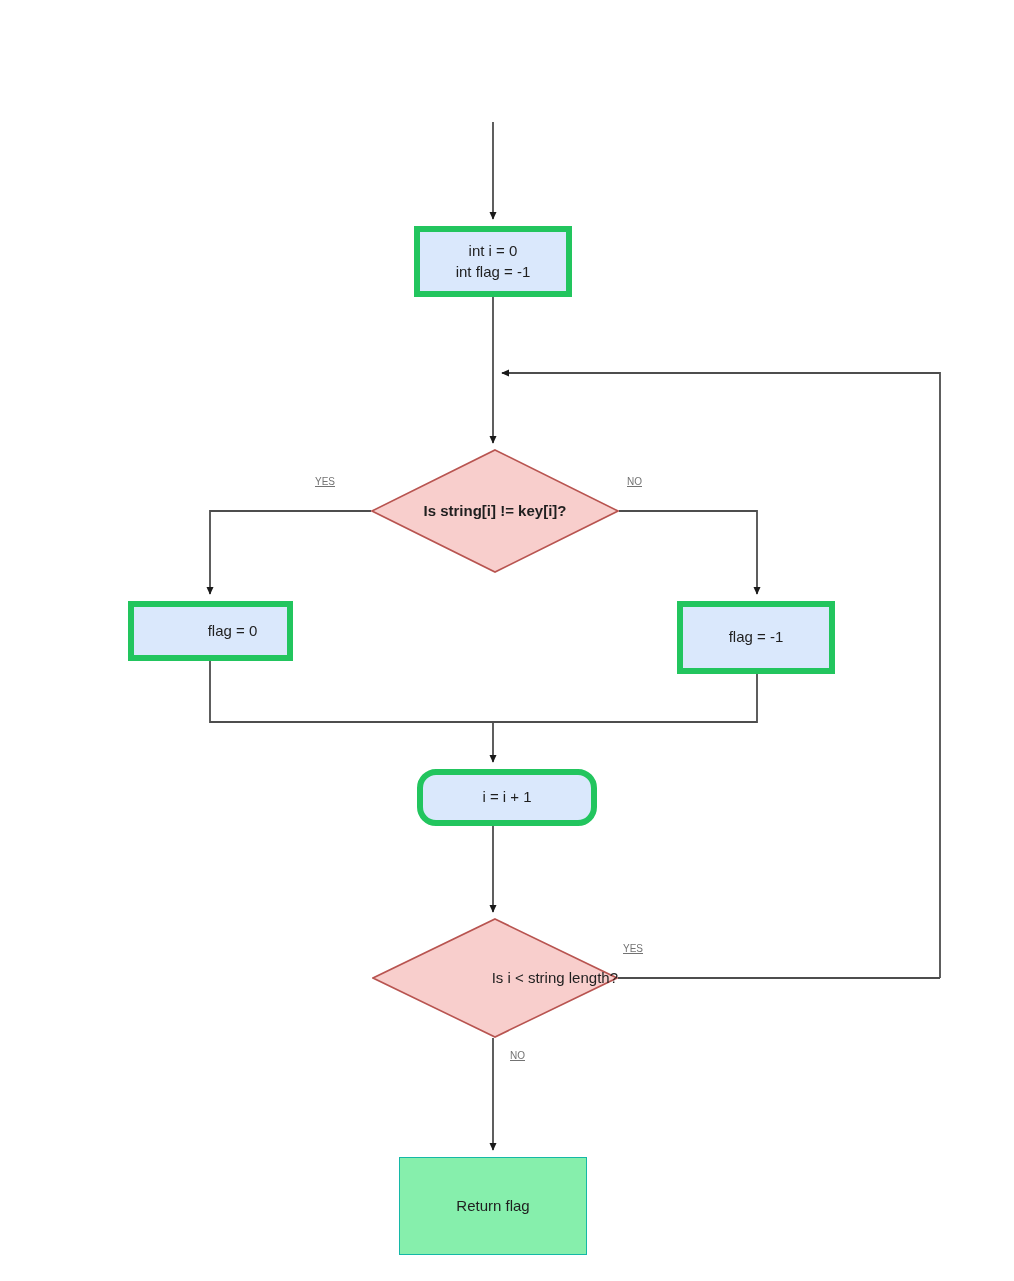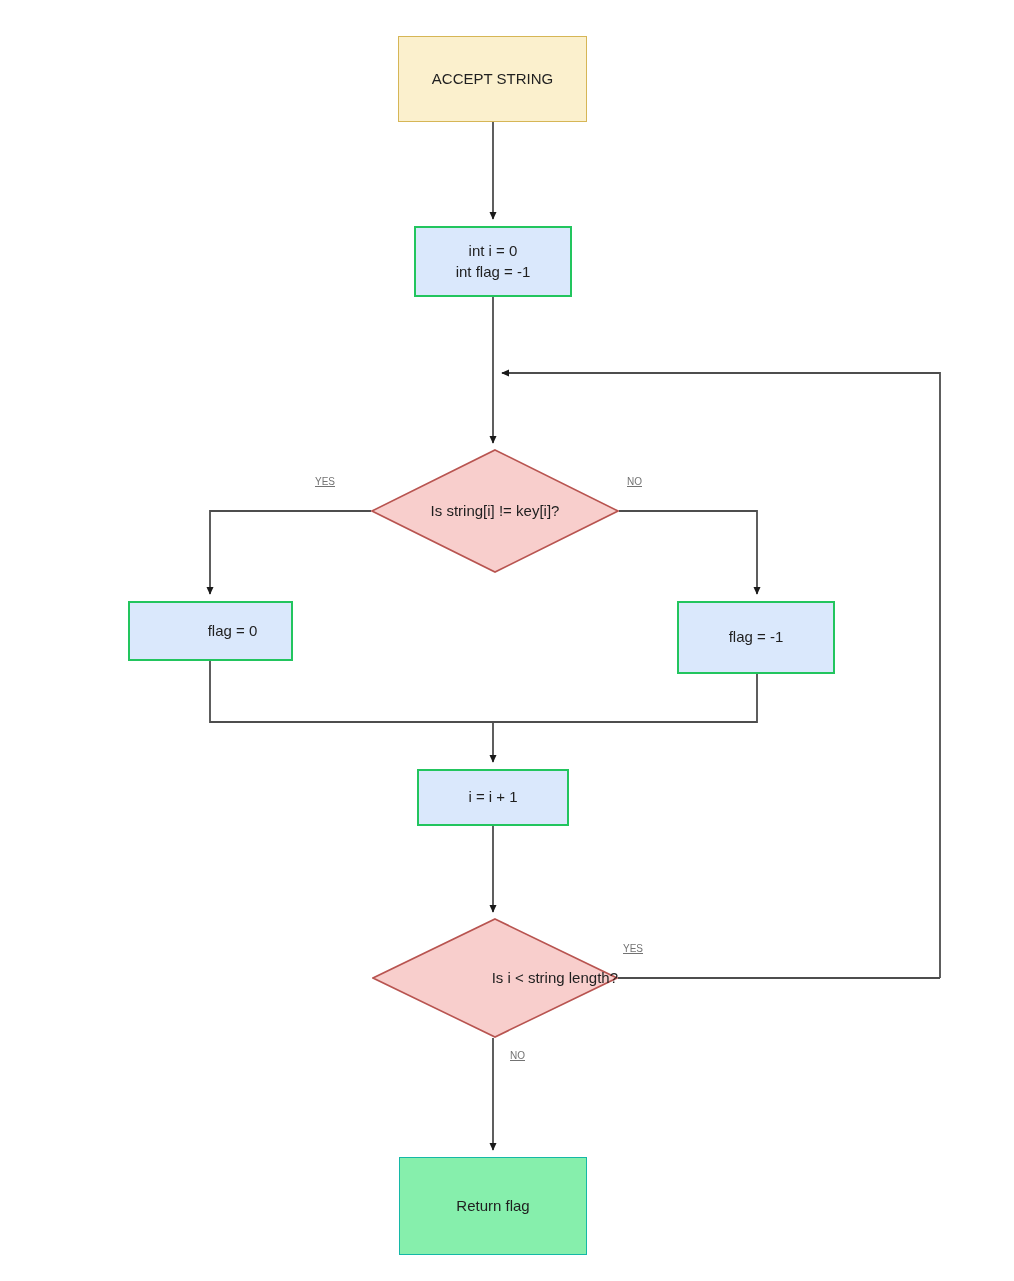--- a/index.html
+++ b/index.html
@@ -40,21 +40,21 @@
     white-space: pre-line;
     z-index: 2;
   }
   .node-start {
     background: #fbf0cd;
     border: 1px solid #d6b656;
     color: #1f1f1f;
   }
   .node-process {
     background: #dae8fc;
-    border: 2px solid #22c55e;
+    border: 6px solid #22c55e;
     color: #1f1f1f;
   }
   .node-end {
     background: #86efac;
     border: 1px solid #14b8a6;
     color: #1f1f1f;
   }
   .node-decision {
     background: transparent;
     border: none;
@@ -112,45 +112,42 @@
       <path d="M493,722 L493,762" marker-end="url(#arrow)"></path>
 
       <path d="M493,826 L493,912" marker-end="url(#arrow)"></path>
 
       <path d="M618,978 L940,978"></path>
 
       <path d="M493,1038 L493,1150" marker-end="url(#arrow)"></path>
     </g>
   </svg>
 
-  <div class="node node-start" style="left:398px; top:36px; width:189px; height:86px;">
-    <span>ACCEPT STRING</span>
-  </div>
 
   <div class="node node-process" style="left:414px; top:226px; width:158px; height:71px;">
     <span>int i = 0
 int flag = -1</span>
   </div>
 
-  <div class="node node-decision" style="left:371px; top:449px; width:248px; height:124px;">
+  <div class="node node-decision" style="left:371px; top:449px; width:248px; height:124px;font-weight:bold;">
     <svg class="diamond-shape" viewBox="0 0 248 124" preserveAspectRatio="none">
       <polygon points="124,1 247,62 124,123 1,62" fill="#f8cecc" stroke="#b85450" stroke-width="1.6"></polygon>
     </svg>
     <span class="diamond-label">Is string[i] != key[i]?</span>
   </div>
 
   <div class="node node-process" style="left:128px; top:601px; width:165px; height:60px;padding-left:44px;">
     <span>flag = 0</span>
   </div>
 
   <div class="node node-process" style="left:677px; top:601px; width:158px; height:73px;">
     <span>flag = -1</span>
   </div>
 
-  <div class="node node-process" style="left:417px; top:769px; width:152px; height:57px;">
+  <div class="node node-process" style="left:417px; top:769px; width:180px; height:57px;border-radius:19px;">
     <span>i = i + 1</span>
   </div>
 
   <div class="node node-decision" style="left:372px; top:918px; width:246px; height:120px;justify-content:flex-end;">
     <svg class="diamond-shape" viewBox="0 0 246 120" preserveAspectRatio="none">
       <polygon points="123,1 245,60 123,119 1,60" fill="#f8cecc" stroke="#b85450" stroke-width="1.6"></polygon>
     </svg>
     <span class="diamond-label">Is i &lt; string length?</span>
   </div>
 

